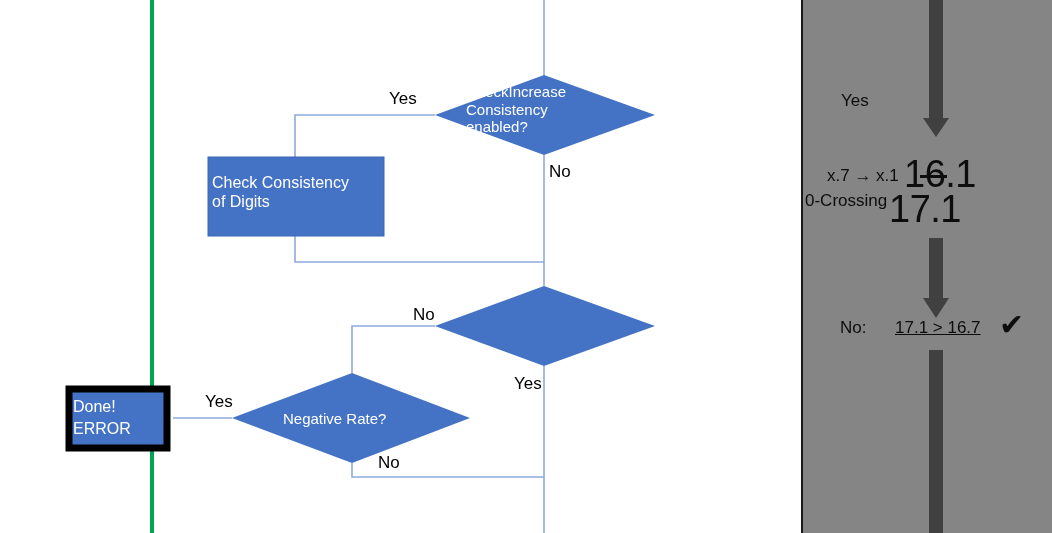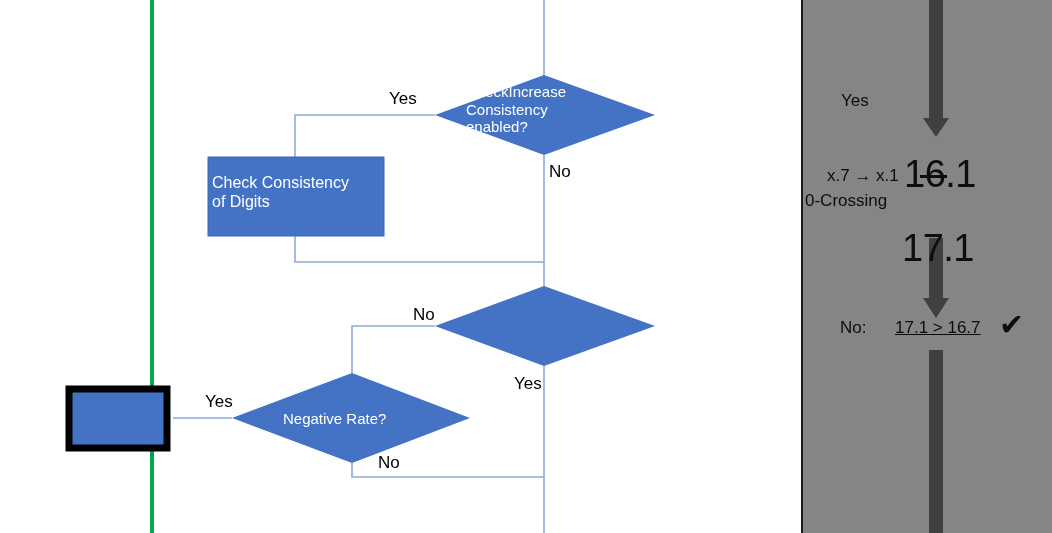--- a/index.html
+++ b/index.html
@@ -122,20 +122,22 @@
   <div class="shape-label" style="left:466px; top:83px; width:156px;">CheckIncrease
 Consistency
 enabled?</div>
 
   <div class="shape-label" style="left:212px; top:174px; width:168px; font-size:16px;">Check Consistency
 of Digits</div>
 
 
   <div class="shape-label" style="left:283px; top:410px; width:138px;">Negative Rate?</div>
 
+  <div class="shape-label" style="left:73px; top:396px; width:90px; font-size:16px; line-height:1.35;">Done!
+ERROR</div>
 
   <div class="edge-label" style="left:389px; top:90px;">Yes</div>
 
   <div class="edge-label" style="left:549px; top:163px;">No</div>
 
   <div class="edge-label" style="left:413px; top:306px;">No</div>
 
   <div class="edge-label" style="left:514px; top:375px;">Yes</div>
 
   <div class="edge-label" style="left:205px; top:393px;">Yes</div>
@@ -157,21 +159,21 @@
 
     <div class="panel-text" style="left:38px; top:92px;">Yes</div>
 
     <div class="panel-text" style="left:24px; top:167px;">x.7 → x.1</div>
 
     <div class="panel-text" style="left:2px; top:192px;text-align:right;">0-Crossing</div>
 
     <div class="panel-big" style="left:101px; top:155px;">16.1</div>
     <div class="strike-mark" style="left:117px; top:175px; width:27px;"></div>
 
-    <div class="panel-big" style="left:99px; top:190px;margin-top:39px;">17.1</div>
+    <div class="panel-big" style="left:86px; top:190px;">17.1</div>
 
     <div class="panel-text" style="left:37px; top:319px;text-align:center;">No:</div>
 
     <div class="panel-text" style="left:92px; top:319px;text-decoration:underline;">17.1 &gt; 16.7</div>
 
     <div class="check-mark" style="left:196px; top:310px;">✔</div>
   </div>
 
 </div>
 

